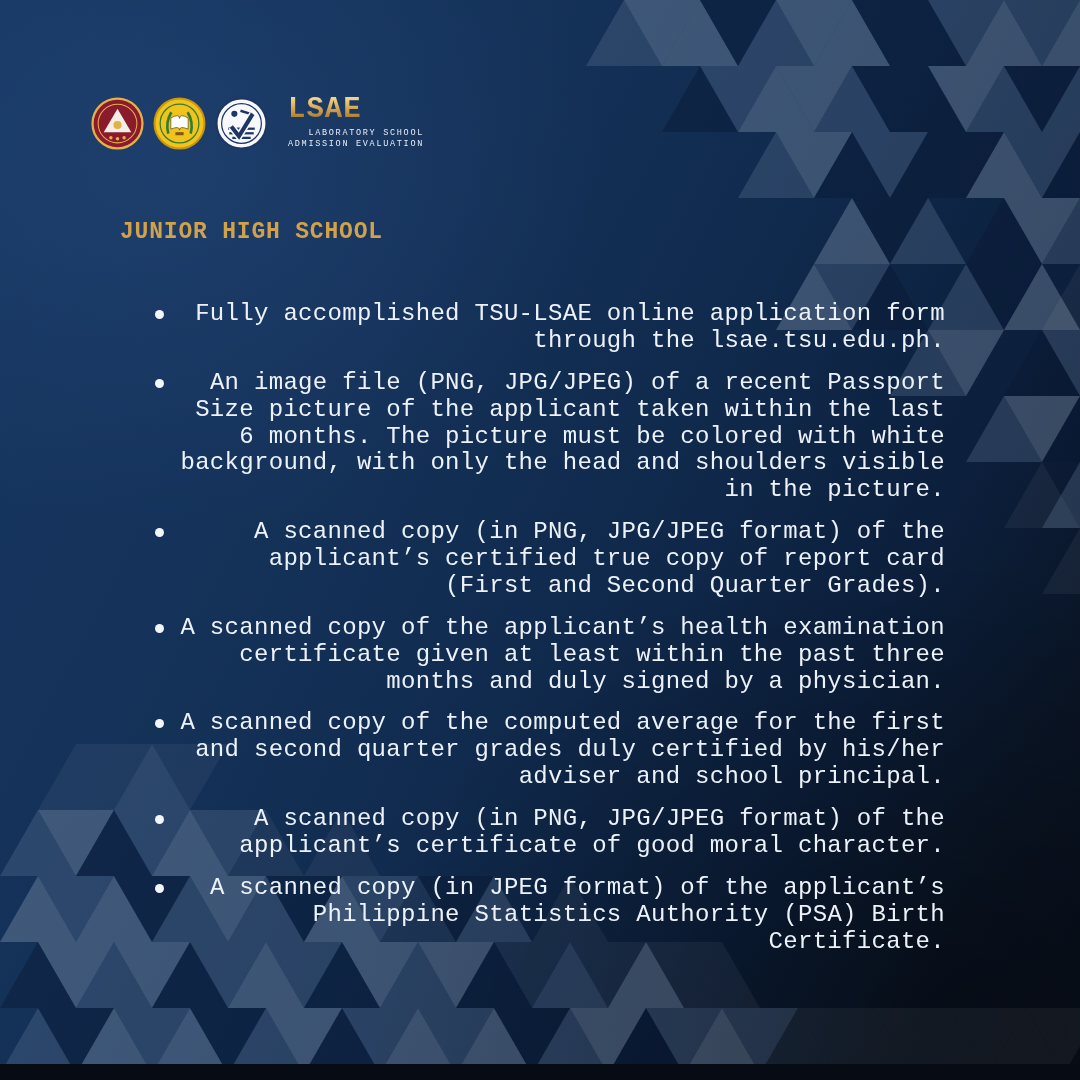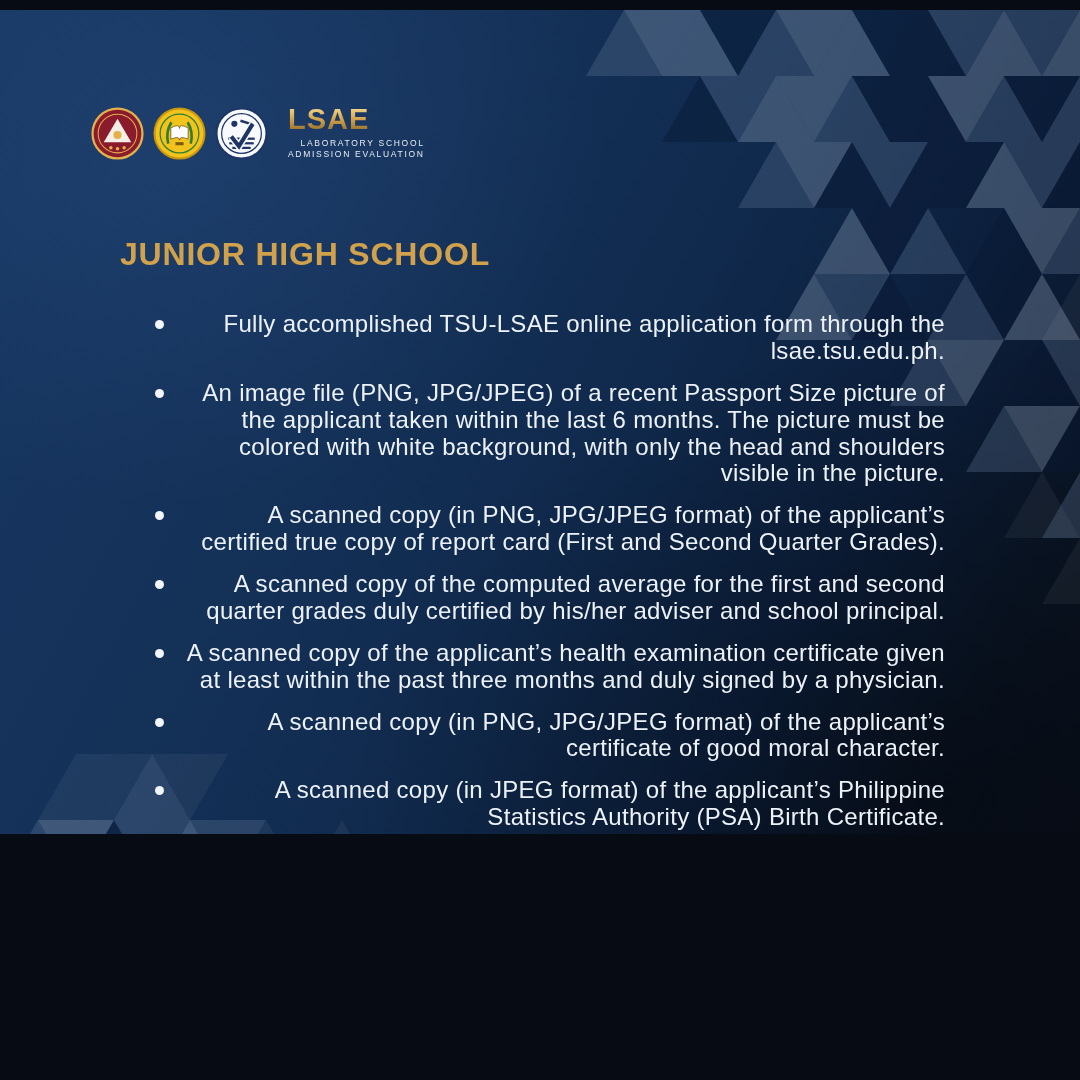--- a/index.html
+++ b/index.html
@@ -1,43 +1,42 @@
 <!DOCTYPE html>
 <html><head>
 <meta charset="utf-8">
 <style>
   html,body{margin:0;padding:0;background:#060b14;}
   .poster{
-    position:relative;width:1080px;height:824px;overflow:hidden;
-    font-family:Liberation Sans, sans-serif;
+    position:relative;width:1080px;height:1064px;overflow:hidden;
+    font-family:Liberation Mono, monospace;
     background:
       radial-gradient(620px 520px at 16% 16%, rgba(62,104,168,0.20), rgba(62,104,168,0) 70%),
       radial-gradient(980px 760px at 88% 96%, rgba(0,0,0,0.38), rgba(0,0,0,0) 62%),
       linear-gradient(118deg,#173762 0%,#143158 34%,#102a4d 55%,#0c1f3c 74%,#0a1526 88%,#0a111e 100%);
-    margin-top: 10px;
   }
   .mosaic{position:absolute;inset:0;width:1080px;height:1080px;display:block;}
 
   .header{position:absolute;top:96px;left:91px;display:flex;align-items:center;}
   .logo{width:53px;height:53px;margin-right:9px;flex:0 0 auto;}
   .brand{margin-left:11px;display:flex;flex-direction:column;}
   .brand-acronym{
     font-size:29px;font-weight:800;letter-spacing:1px;line-height:0.95;color:#D8A94E;
   }
   @supports ((-webkit-background-clip:text) or (background-clip:text)){
     .brand-acronym{
       background:linear-gradient(180deg,#F2D489 8%,#D2A14B 48%,#8F6A28 95%);
       -webkit-background-clip:text;background-clip:text;color:transparent;
     }
   }
   .brand-sub{margin-top:4px;font-size:8.5px;letter-spacing:1.7px;line-height:1.4;
     color:#E8EDF5;font-weight:400;text-align:right;}
 
   .title{position:absolute;left:120px;top:204px;color:#D2A14B;font-weight:800;
-    font-size:32px;line-height:1.2;letter-spacing:0.8px;}
+    font-size:23px;line-height:1.2;letter-spacing:0.8px;}
 
   .req-list{position:absolute;left:155px;top:301px;width:790px;margin:0;padding:0;
     list-style:none;color:#EDF2F9;font-size:24px;line-height:1.12;letter-spacing:0.3px;text-align:right;}
   .req-list li{display:flex;margin-bottom:15px;}
   .dot{flex:0 0 auto;width:9px;height:9px;border-radius:50%;background:#F2F5FA;
     margin:9px 16px 0 0;}
 
   .source{position:absolute;top:939px;right:140px;font-size:18px;font-style:italic;
     color:#E2E8F1;letter-spacing:0.2px;}
 </style>
@@ -244,28 +243,28 @@
     <li>
       <span class="dot"></span>
       <span>An image file (PNG, JPG/JPEG) of a recent Passport Size picture of the applicant taken within the last 6 months. The picture must be colored with white background, with only the head and shoulders visible in the picture.</span>
     </li>
     <li>
       <span class="dot"></span>
       <span>A scanned copy (in PNG, JPG/JPEG format) of the applicant’s certified true copy of report card (First and Second Quarter Grades).</span>
     </li>
     <li>
       <span class="dot"></span>
+      <span>A scanned copy of the applicant’s health examination certificate given at least within the past three months and duly signed by a physician.</span>
+    </li>
+    <li>
+      <span class="dot"></span>
       <span>A scanned copy of the computed average for the first and second quarter grades duly certified by his/her adviser and school principal.</span>
     </li>
     <li>
       <span class="dot"></span>
-      <span>A scanned copy of the applicant’s health examination certificate given at least within the past three months and duly signed by a physician.</span>
-    </li>
-    <li>
-      <span class="dot"></span>
       <span>A scanned copy (in PNG, JPG/JPEG format) of the applicant’s certificate of good moral character.</span>
     </li>
     <li>
       <span class="dot"></span>
       <span>A scanned copy (in JPEG format) of the applicant’s Philippine Statistics Authority (PSA) Birth Certificate.</span>
     </li>
   </ul>
 
 
 </div>

